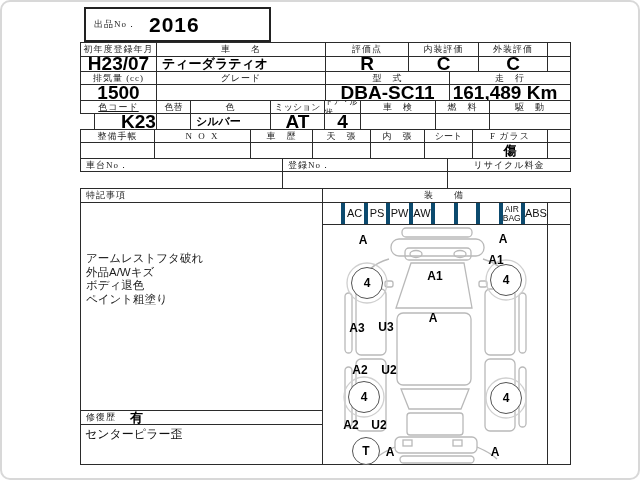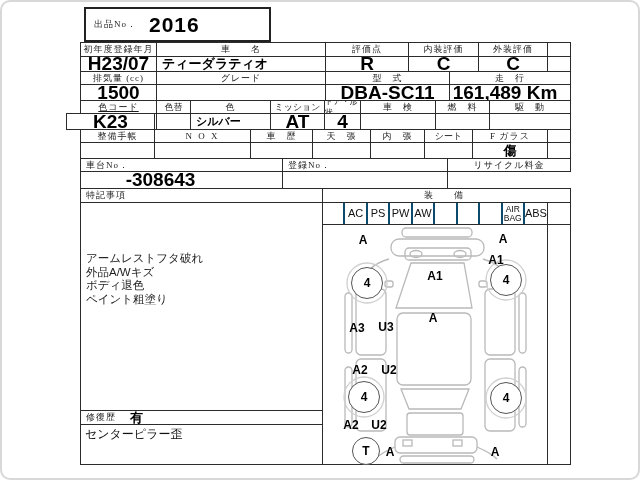--- a/index.html
+++ b/index.html
@@ -12,21 +12,21 @@
   .val{font-weight:bold;font-size:19px;color:#000;}
   .val-sm{font-weight:bold;font-size:11px;}
   .left{justify-content:flex-start;padding-left:5px;}
   #lotbox{position:absolute;left:82px;top:5px;width:187px;height:35px;border:2px solid #222;
           box-sizing:border-box;display:flex;align-items:center;background:#fff;}
   #lotbox .lbl{margin-left:8px;}
   #lotbox .big{font-weight:bold;font-size:21px;margin-left:12px;letter-spacing:1px;}
   #notes{position:absolute;left:84px;top:250px;width:230px;font-size:11.5px;color:#1d1d1d;line-height:13.5px;}
   #equip-row{position:absolute;left:320px;top:200px;width:226px;height:23px;box-sizing:border-box;
              border:1px solid #2b2b2b;display:flex;background:#fff;}
-  .eq-cell{flex:1;border-right:2px solid #0c4a6e;display:flex;align-items:center;justify-content:center;
+  .eq-cell{flex:1;border-right:4px solid #0c4a6e;display:flex;align-items:center;justify-content:center;
            font-size:11px;color:#111;white-space:pre-line;text-align:center;line-height:9px;}
   .eq-cell:last-child{border-right:none;}
   .eq-sm{font-size:8.5px;letter-spacing:0;}
   #diagram{position:absolute;left:320px;top:222px;width:226px;height:241px;box-sizing:border-box;
            border:1px solid #2b2b2b;background:#fff;}
   #diagram svg{position:absolute;left:0;top:0;}
   .mark{position:absolute;transform:translate(-50%,-50%);font-weight:bold;font-size:12px;color:#000;
         white-space:nowrap;z-index:3;}
   .mark.circle{width:30px;height:30px;border:1.4px solid #555;border-radius:50%;
                display:flex;align-items:center;justify-content:center;background:#fff;}
@@ -70,21 +70,21 @@
 
   <div class="cell lbl" style="left:78px;top:98px;width:77px;height:14px;text-decoration:underline;">色コード</div>
   <div class="cell lbl" style="left:154px;top:98px;width:35px;height:14px;letter-spacing:0;">色替</div>
   <div class="cell lbl" style="left:188px;top:98px;width:81px;height:14px;">色</div>
   <div class="cell lbl" style="left:268px;top:98px;width:55px;height:14px;letter-spacing:0;">ミッション</div>
   <div class="cell lbl" style="left:322px;top:98px;width:37px;height:14px;letter-spacing:0;font-size:8px;">ドア・形状</div>
   <div class="cell lbl" style="left:358px;top:98px;width:76px;height:14px;">車　検</div>
   <div class="cell lbl" style="left:433px;top:98px;width:55px;height:14px;">燃　料</div>
   <div class="cell lbl" style="left:487px;top:98px;width:82px;height:14px;">駆　動</div>
 
-  <div class="cell val" style="left:64px;top:111px;width:89px;height:17px;">K23</div>
+  <div class="cell val" style="left:92px;top:111px;width:89px;height:17px;">K23</div>
   <div class="cell val" style="left:154px;top:111px;width:35px;height:17px;"></div>
   <div class="cell val-sm left" style="left:188px;top:111px;width:81px;height:17px;">シルバー</div>
   <div class="cell val" style="left:268px;top:111px;width:55px;height:17px;">AT</div>
   <div class="cell val" style="left:322px;top:111px;width:37px;height:17px;">4</div>
   <div class="cell val" style="left:358px;top:111px;width:76px;height:17px;"></div>
   <div class="cell val" style="left:433px;top:111px;width:55px;height:17px;"></div>
   <div class="cell val" style="left:487px;top:111px;width:82px;height:17px;"></div>
 
   <div class="cell lbl" style="left:78px;top:127px;width:75px;height:14px;">整備手帳</div>
   <div class="cell lbl" style="left:152px;top:127px;width:97px;height:14px;letter-spacing:2px;">N O X</div>
@@ -101,21 +101,20 @@
   <div class="cell val" style="left:310px;top:140px;width:59px;height:17px;"></div>
   <div class="cell val" style="left:368px;top:140px;width:55px;height:17px;"></div>
   <div class="cell val" style="left:422px;top:140px;width:49px;height:17px;"></div>
   <div class="cell val" style="left:470px;top:140px;width:76px;height:17px;font-size:13px;">傷</div>
   <div class="cell" style="left:545px;top:140px;width:24px;height:17px;"></div>
 
   <div class="cell lbl left" style="left:78px;top:156px;width:203px;height:14px;">車台No．</div>
   <div class="cell lbl left" style="left:280px;top:156px;width:166px;height:14px;">登録No．</div>
   <div class="cell lbl" style="left:445px;top:156px;width:124px;height:14px;">リサイクル料金</div>
 
-  <div class="cell val" style="left:78px;top:169px;width:203px;height:18px;padding-right:42px;">-308643</div>
   <div class="cell val" style="left:280px;top:169px;width:166px;height:18px;"></div>
 
   <div class="cell lbl left" style="left:78px;top:186px;width:243px;height:15px;">特記事項</div>
   <div class="cell" style="left:78px;top:200px;width:243px;height:209px;"></div>
   <div id="notes">
       <div>アームレストフタ破れ</div>
       <div>外品A/Wキズ</div>
       <div>ボディ退色</div>
       <div>ペイント粗塗り</div>
     </div>

